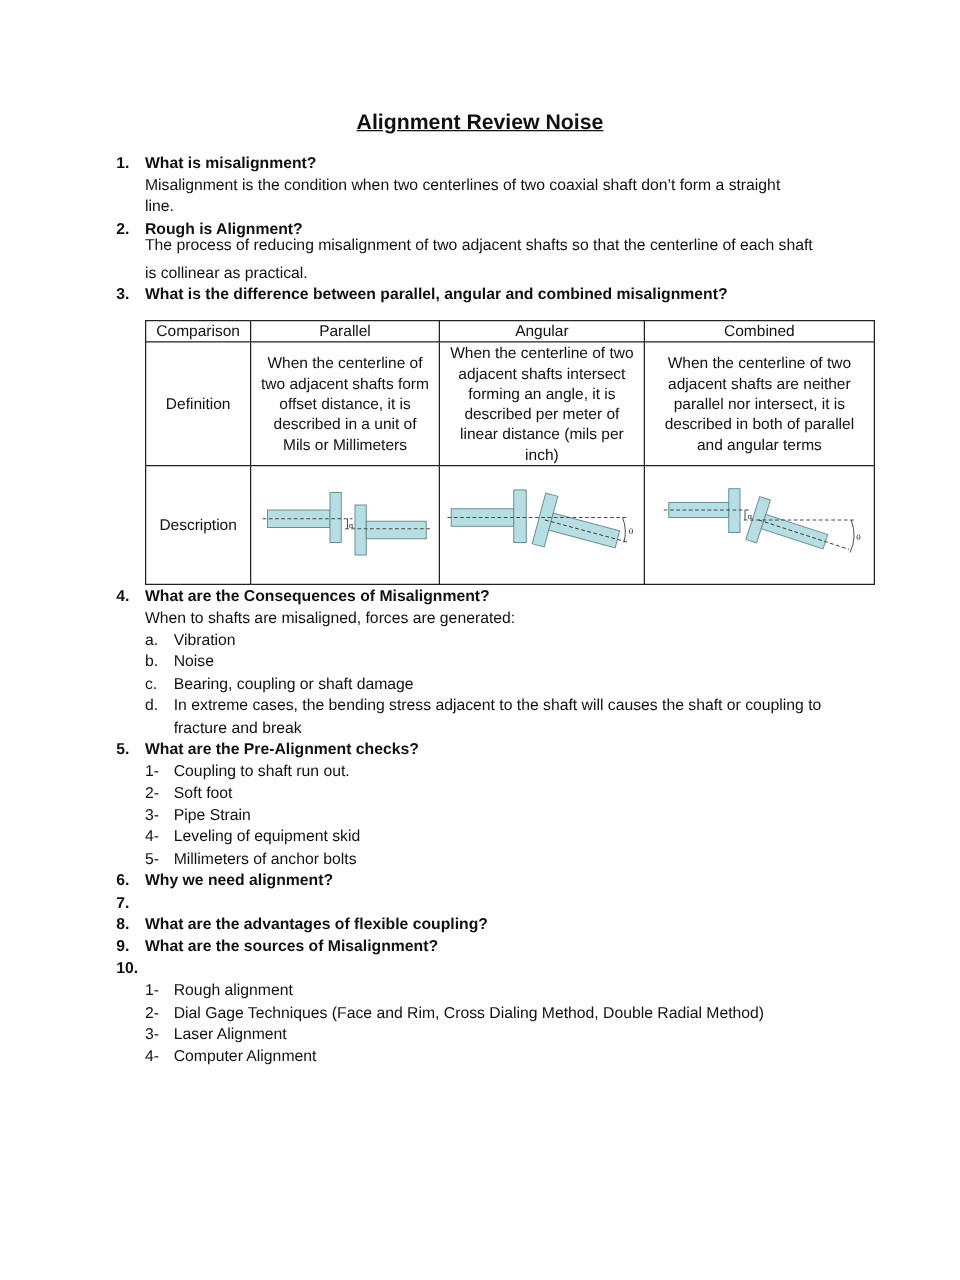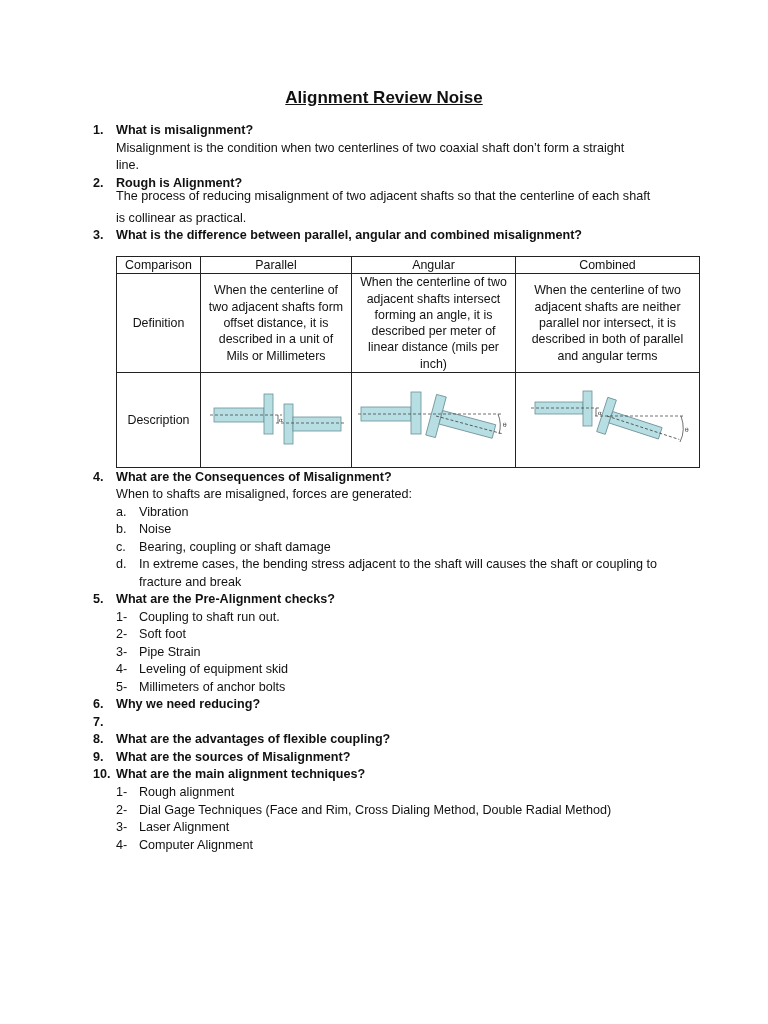--- a/index.html
+++ b/index.html
@@ -155,40 +155,39 @@
   <div class="line" style="top:644px;left:116px">3-</div>
   <div class="line sub-text" style="top:644px">Pipe Strain</div>
   <div class="line" style="top:661px;left:116px">4-</div>
   <div class="line sub-text" style="top:661px">Leveling of equipment skid</div>
   <div class="line" style="top:679px;left:116px">5-</div>
   <div class="line sub-text" style="top:679px">Millimeters of anchor bolts</div>
 
   <div class="line" style="top:696px">
     <span class="num" style="top:0">6.</span>
   </div>
-  <div class="line q" style="top:696px">Why we need reducing?</div>
+  <div class="line q" style="top:696px">Why we need alignment?</div>
 
   <div class="line" style="top:714px">
     <span class="num" style="top:0">7.</span>
   </div>
 
   <div class="line" style="top:731px">
     <span class="num" style="top:0">8.</span>
   </div>
   <div class="line q" style="top:731px">What are the advantages of flexible coupling?</div>
 
   <div class="line" style="top:749px">
     <span class="num" style="top:0">9.</span>
   </div>
   <div class="line q" style="top:749px">What are the sources of Misalignment?</div>
 
   <div class="line" style="top:766px">
     <span class="num" style="top:0">10.</span>
   </div>
-  <div class="line q" style="top:766px">What are the main alignment techniques?</div>
 
   <div class="line" style="top:784px;left:116px">1-</div>
   <div class="line sub-text" style="top:784px">Rough alignment</div>
   <div class="line" style="top:802px;left:116px">2-</div>
   <div class="line sub-text" style="top:802px">Dial Gage Techniques (Face and Rim, Cross Dialing Method, Double Radial Method)</div>
   <div class="line" style="top:819px;left:116px">3-</div>
   <div class="line sub-text" style="top:819px">Laser Alignment</div>
   <div class="line" style="top:837px;left:116px">4-</div>
   <div class="line sub-text" style="top:837px">Computer Alignment</div>
 

